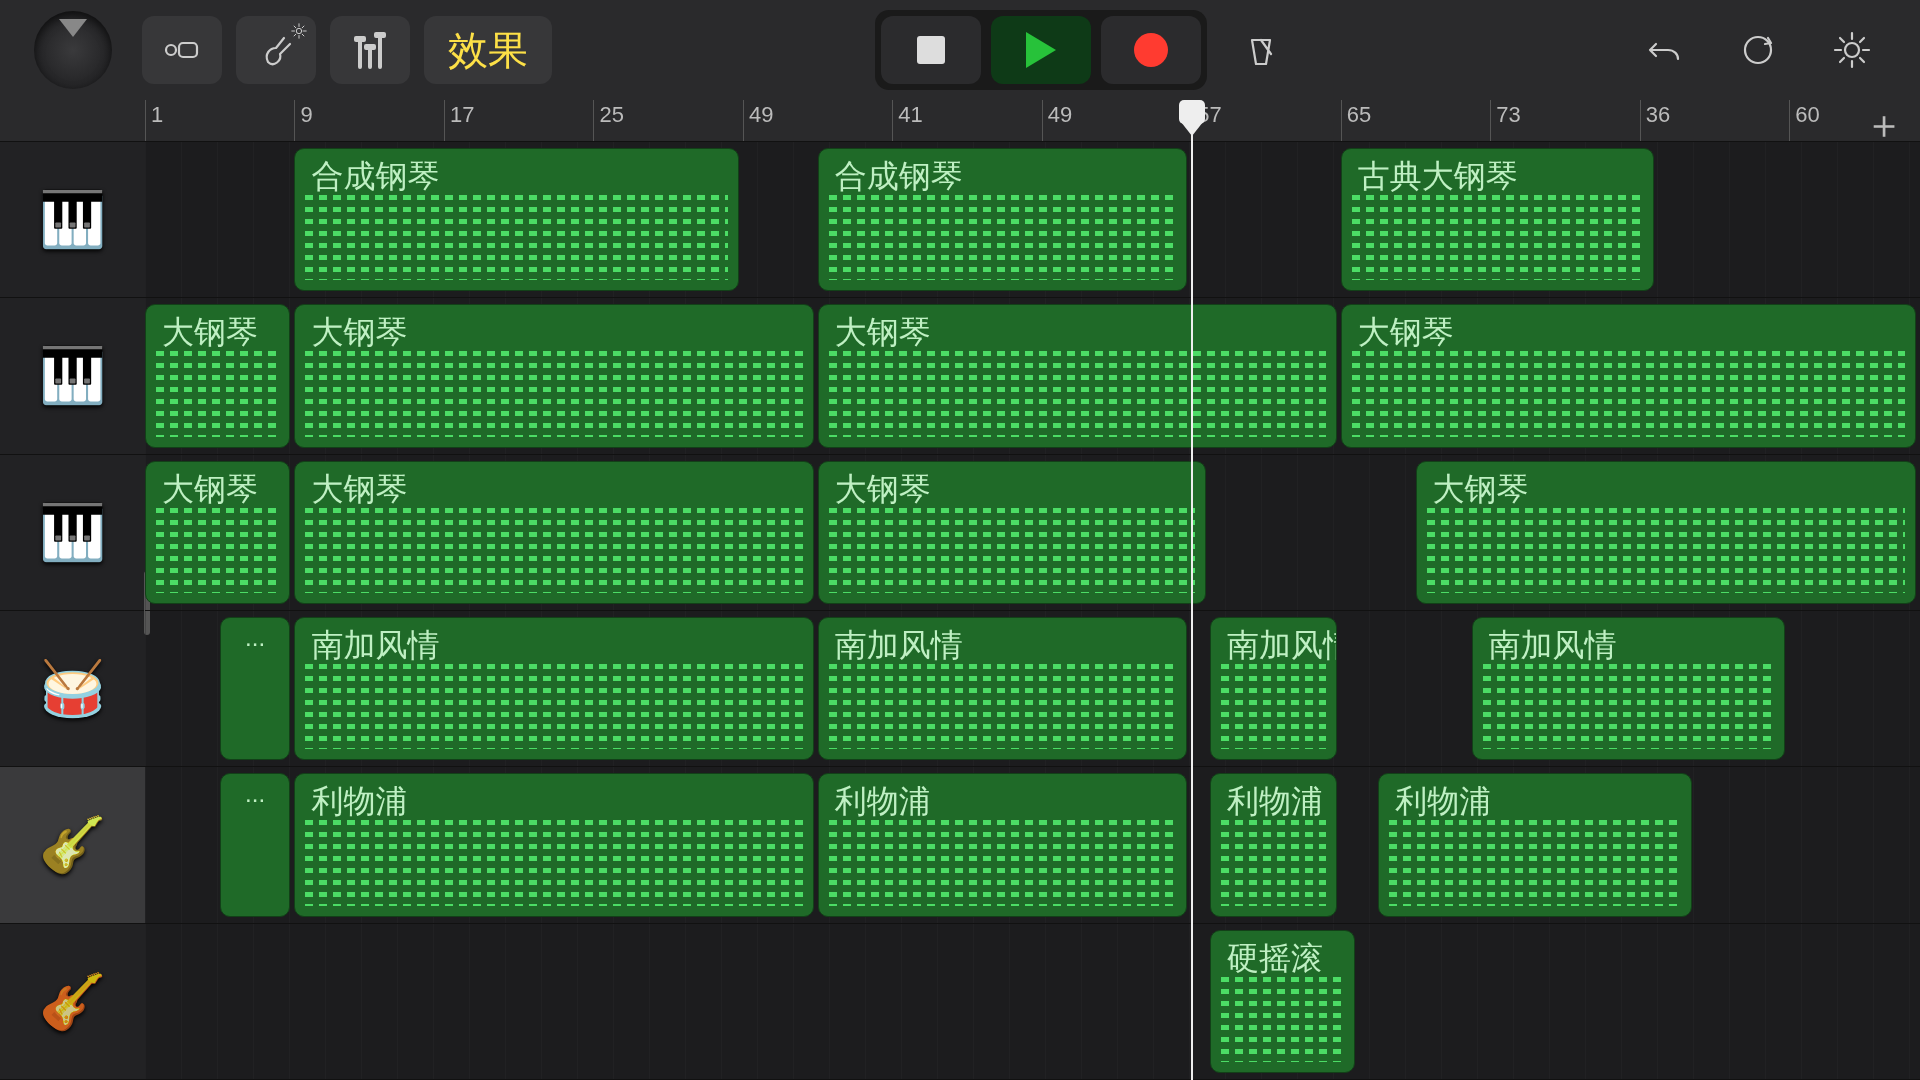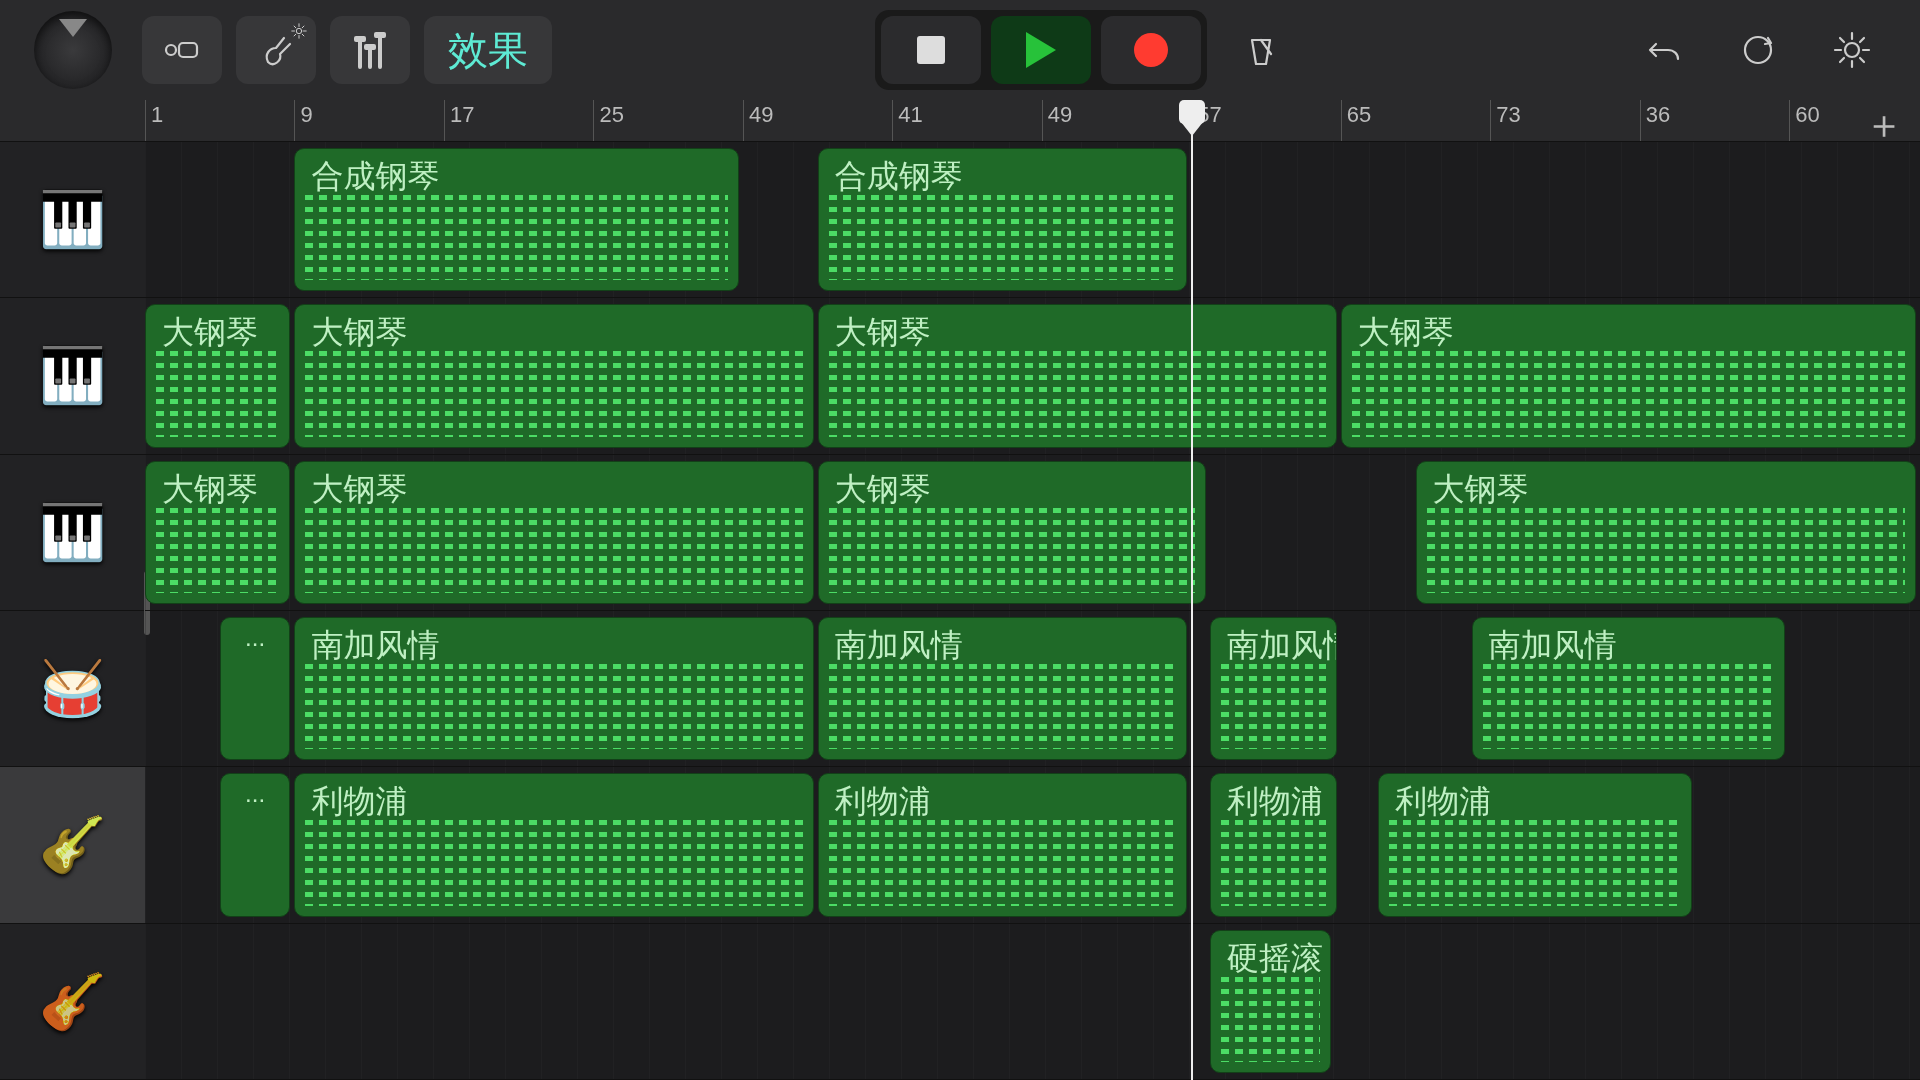--- a/index.html
+++ b/index.html
@@ -38,21 +38,21 @@
     border-right: 14px solid transparent;
     border-top: 18px solid #888;
     transform: translateX(-50%);
   }
   .tb-btn {
     height: 68px; min-width: 80px;
     border-radius: 12px;
     background: #373739;
     display: flex; align-items: center; justify-content: center;
     padding: 0 16px;
-    color: #5eead4;
+    color: #fde047;
     font-size: 34px;
   }
   .tb-sep { flex: 1; }
   .eq-sliders { display:flex; align-items:flex-end; gap:6px; height:38px;}
   .eq-sliders span{ width:4px; background:#ccc; border-radius:2px;}
   .eq-sliders span:nth-child(1){height:30px;} .eq-sliders span:nth-child(2){height:22px;} .eq-sliders span:nth-child(3){height:34px;}
   .eq-sliders span::before{content:"";display:block;width:12px;height:6px;background:#ccc;border-radius:2px;transform:translate(-4px,-3px);}
   .transport { display:flex; gap:10px; background:#1a1a1a; border-radius:14px; padding:6px;}
   .transport .tb-btn{ background:#2b2b2d; min-width:100px;}
   .transport .play{ background:#0e3a17;}
@@ -272,20 +272,24 @@
         <div class="lane">
           <div class="barlines"></div>
           <div class="region" style="left: 149.474px; width: 444.421px;">
             <div class="title">合成钢琴</div>
             <div class="midi"></div>
           </div>
           <div class="region" style="left: 672.632px; width: 369.684px;">
             <div class="title">合成钢琴</div>
             <div class="midi"></div>
           </div>
+          <div class="region" style="left: 1195.79px; width: 313.632px;">
+            <div class="title">古典大钢琴</div>
+            <div class="midi"></div>
+          </div>
         </div>
         <div class="lane">
           <div class="barlines"></div>
           <div class="region" style="left: 0px; width: 145.474px;">
             <div class="title">大钢琴</div>
             <div class="midi"></div>
           </div>
           <div class="region" style="left: 149.474px; width: 519.158px;">
             <div class="title">大钢琴</div>
             <div class="midi"></div>
@@ -357,21 +361,21 @@
             <div class="title">利物浦</div>
             <div class="midi"></div>
           </div>
           <div class="region" style="left: 1233.16px; width: 313.632px;">
             <div class="title">利物浦</div>
             <div class="midi"></div>
           </div>
         </div>
         <div class="lane">
           <div class="barlines"></div>
-          <div class="region" style="left: 1065px; width: 121px;">
+          <div class="region" style="left: 1065px; width: 145px;">
             <div class="title">硬摇滚</div>
             <div class="midi"></div>
           </div>
         </div>
       </div>
     <div class="playhead" style="left: 1046.32px;"></div>
   </div>
 
 </div>
 

